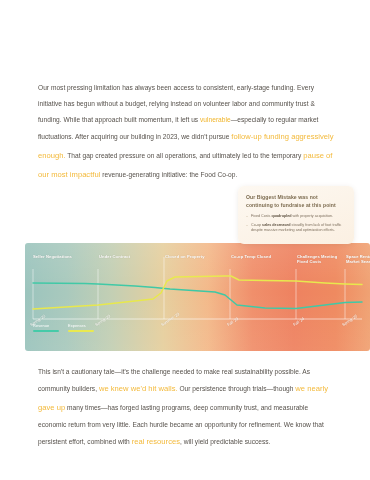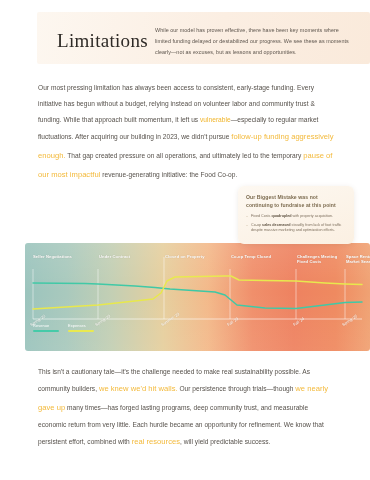--- a/index.html
+++ b/index.html
@@ -92,24 +92,20 @@
     content: "–"; position: absolute; left: 0; top: 0; color: #b9a headers;
     color: #b9a88c;
   }
   .callout-list b { color: #5d5140; }
 </style>
 </head>
 <body>
 
 <div class="page">
 
-  <div class="header-band">
-    <div class="header-title">Limitations</div>
-    <div class="header-text">While our model has proven effective, there have been key moments where limited funding delayed or destabilized our progress. We see these as moments clearly—not as excuses, but as lessons and opportunities.</div>
-  </div>
 
   <div class="para p1">
     <span>Our most pressing limitation has always been access to consistent, early-stage funding. Every initiative has begun without a budget, relying instead on volunteer labor and community trust &amp; funding. While that approach built momentum, it left us </span><span class="hl">vulnerable</span><span>—especially to regular market fluctuations. After acquiring our building in 2023, we didn't pursue </span><span class="hl hl-lg">follow-up funding aggressively enough.</span><span> That gap created pressure on all operations, and ultimately led to the temporary </span><span class="hl hl-lg">pause of our most impactful</span><span> revenue-generating initiative: the Food Co-op.</span>
   </div>
 
   <div class="chart-panel">
     <svg class="chart-svg" viewBox="0 0 345 108" preserveAspectRatio="none">
 
       <line x1="8" y1="76" x2="337" y2="76" stroke="#ffffff" stroke-width="0.7" opacity="0.85"></line>
 

